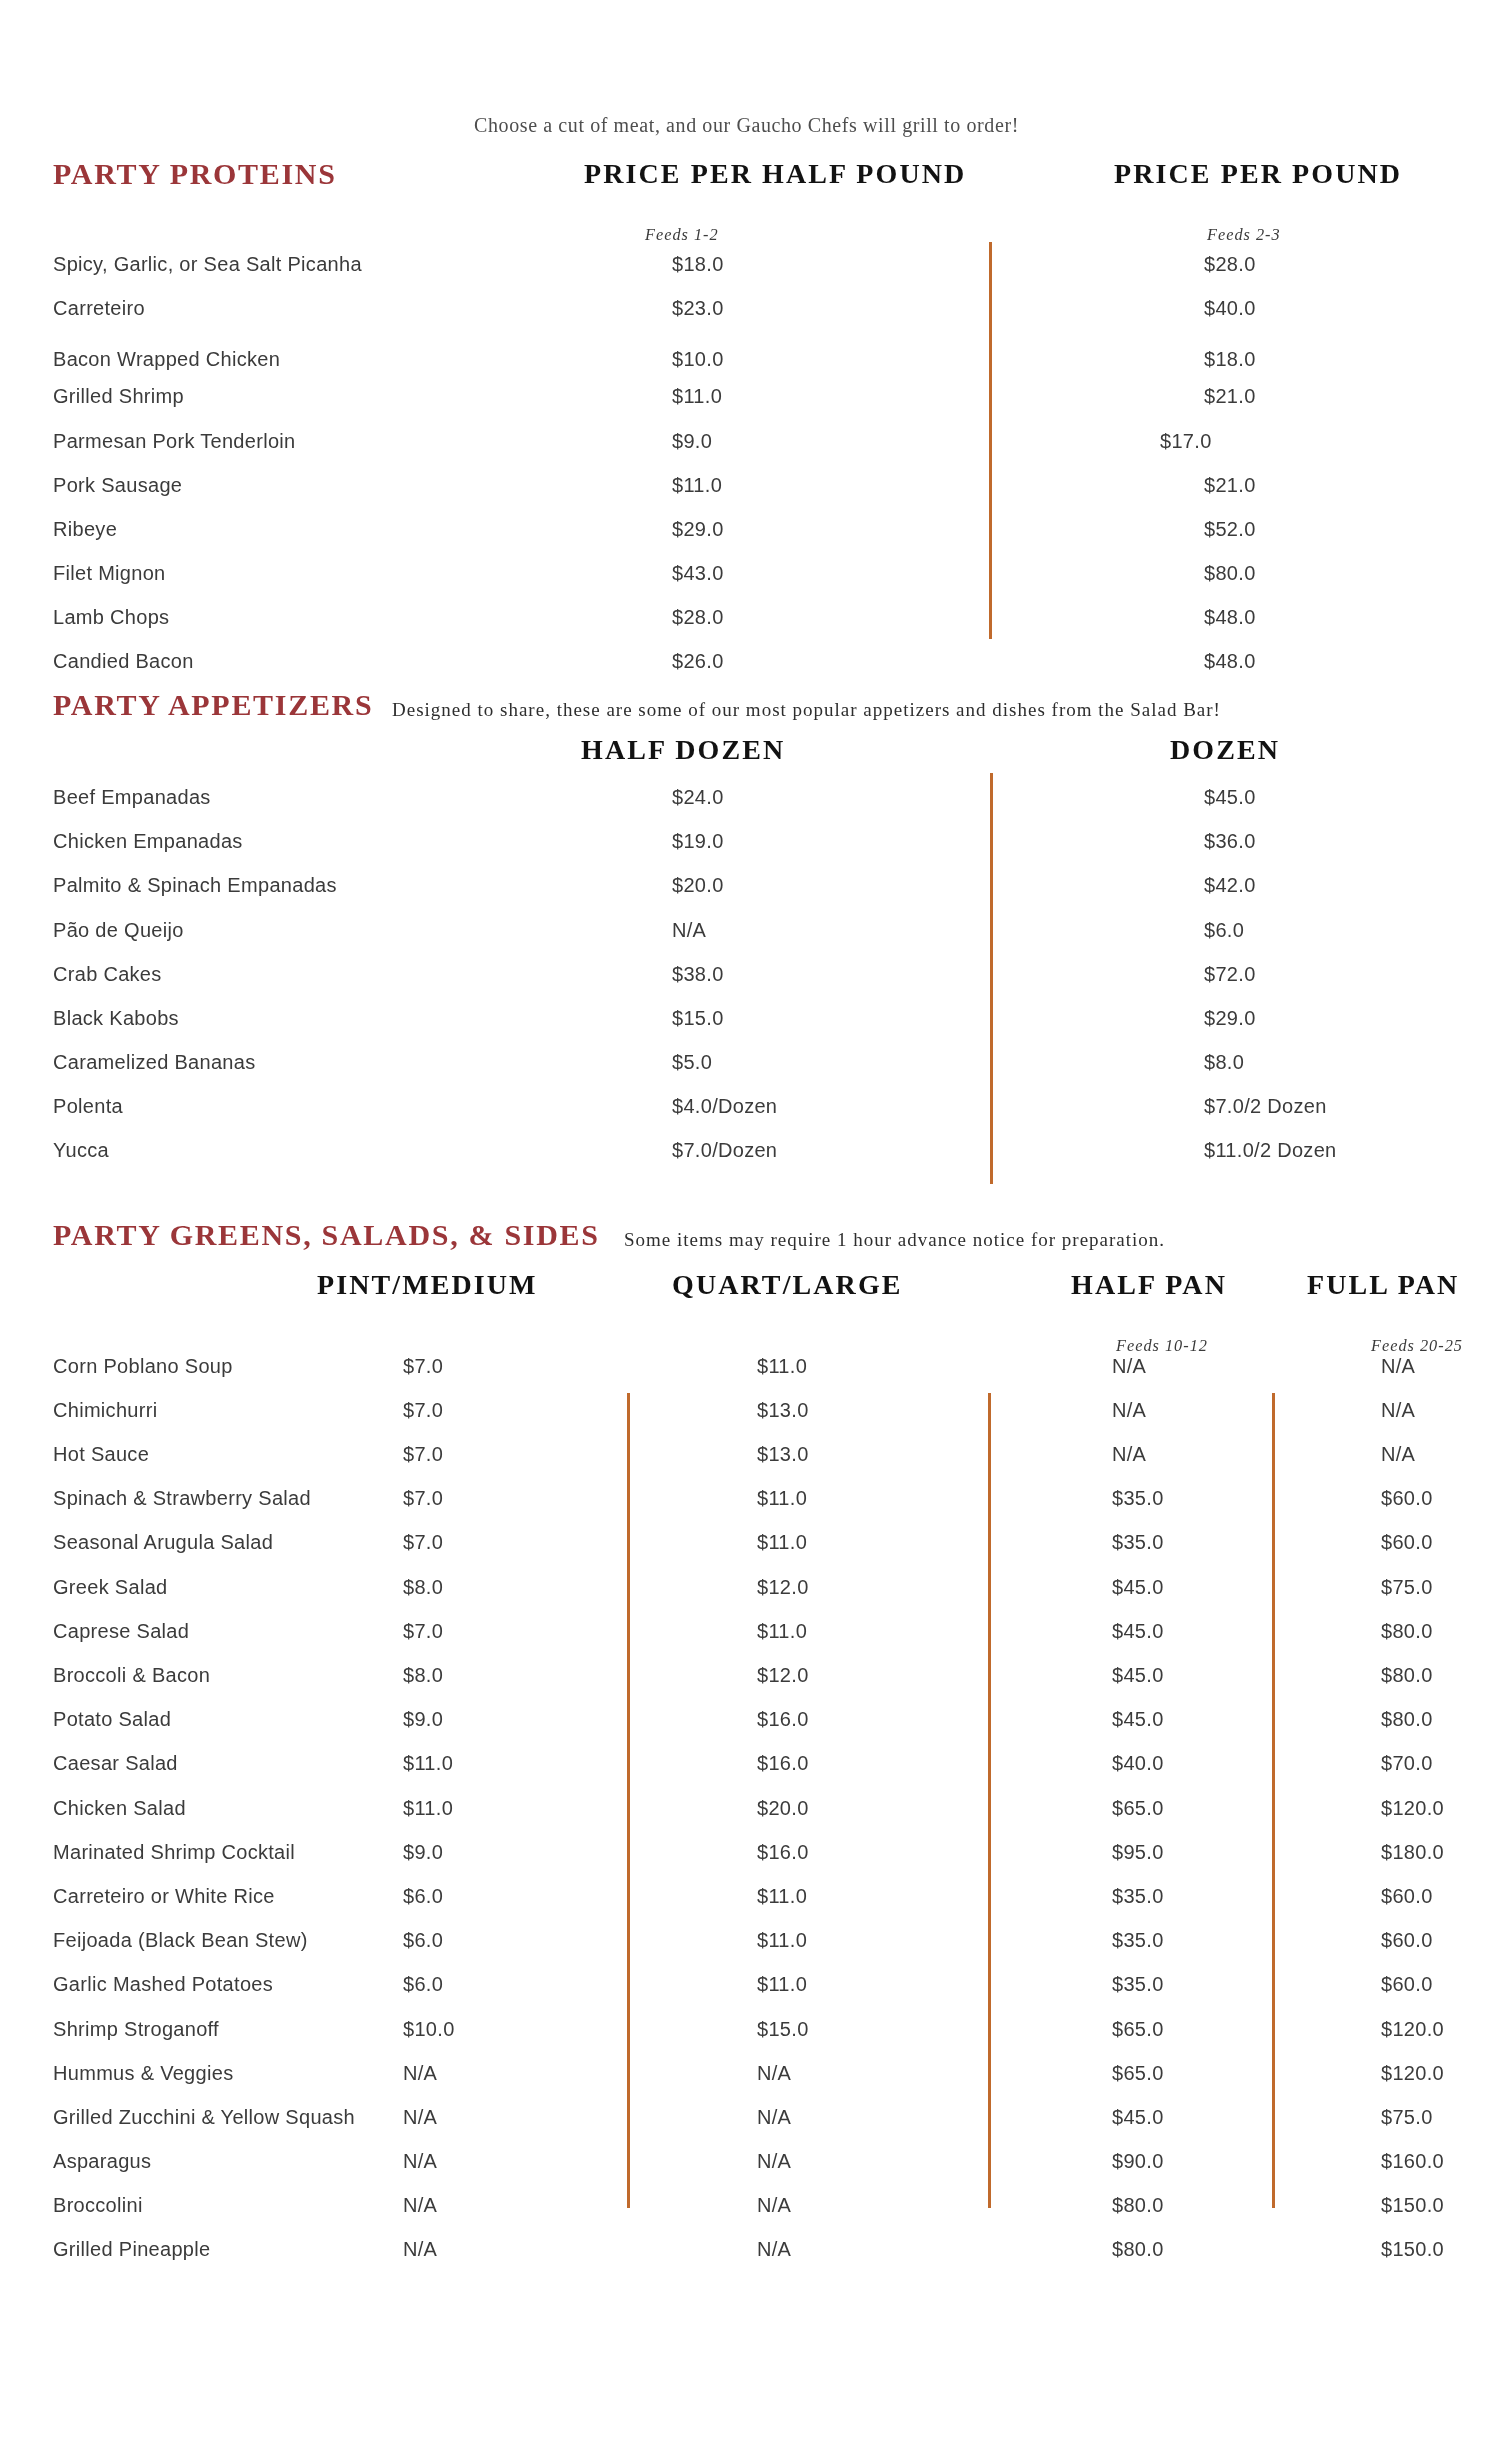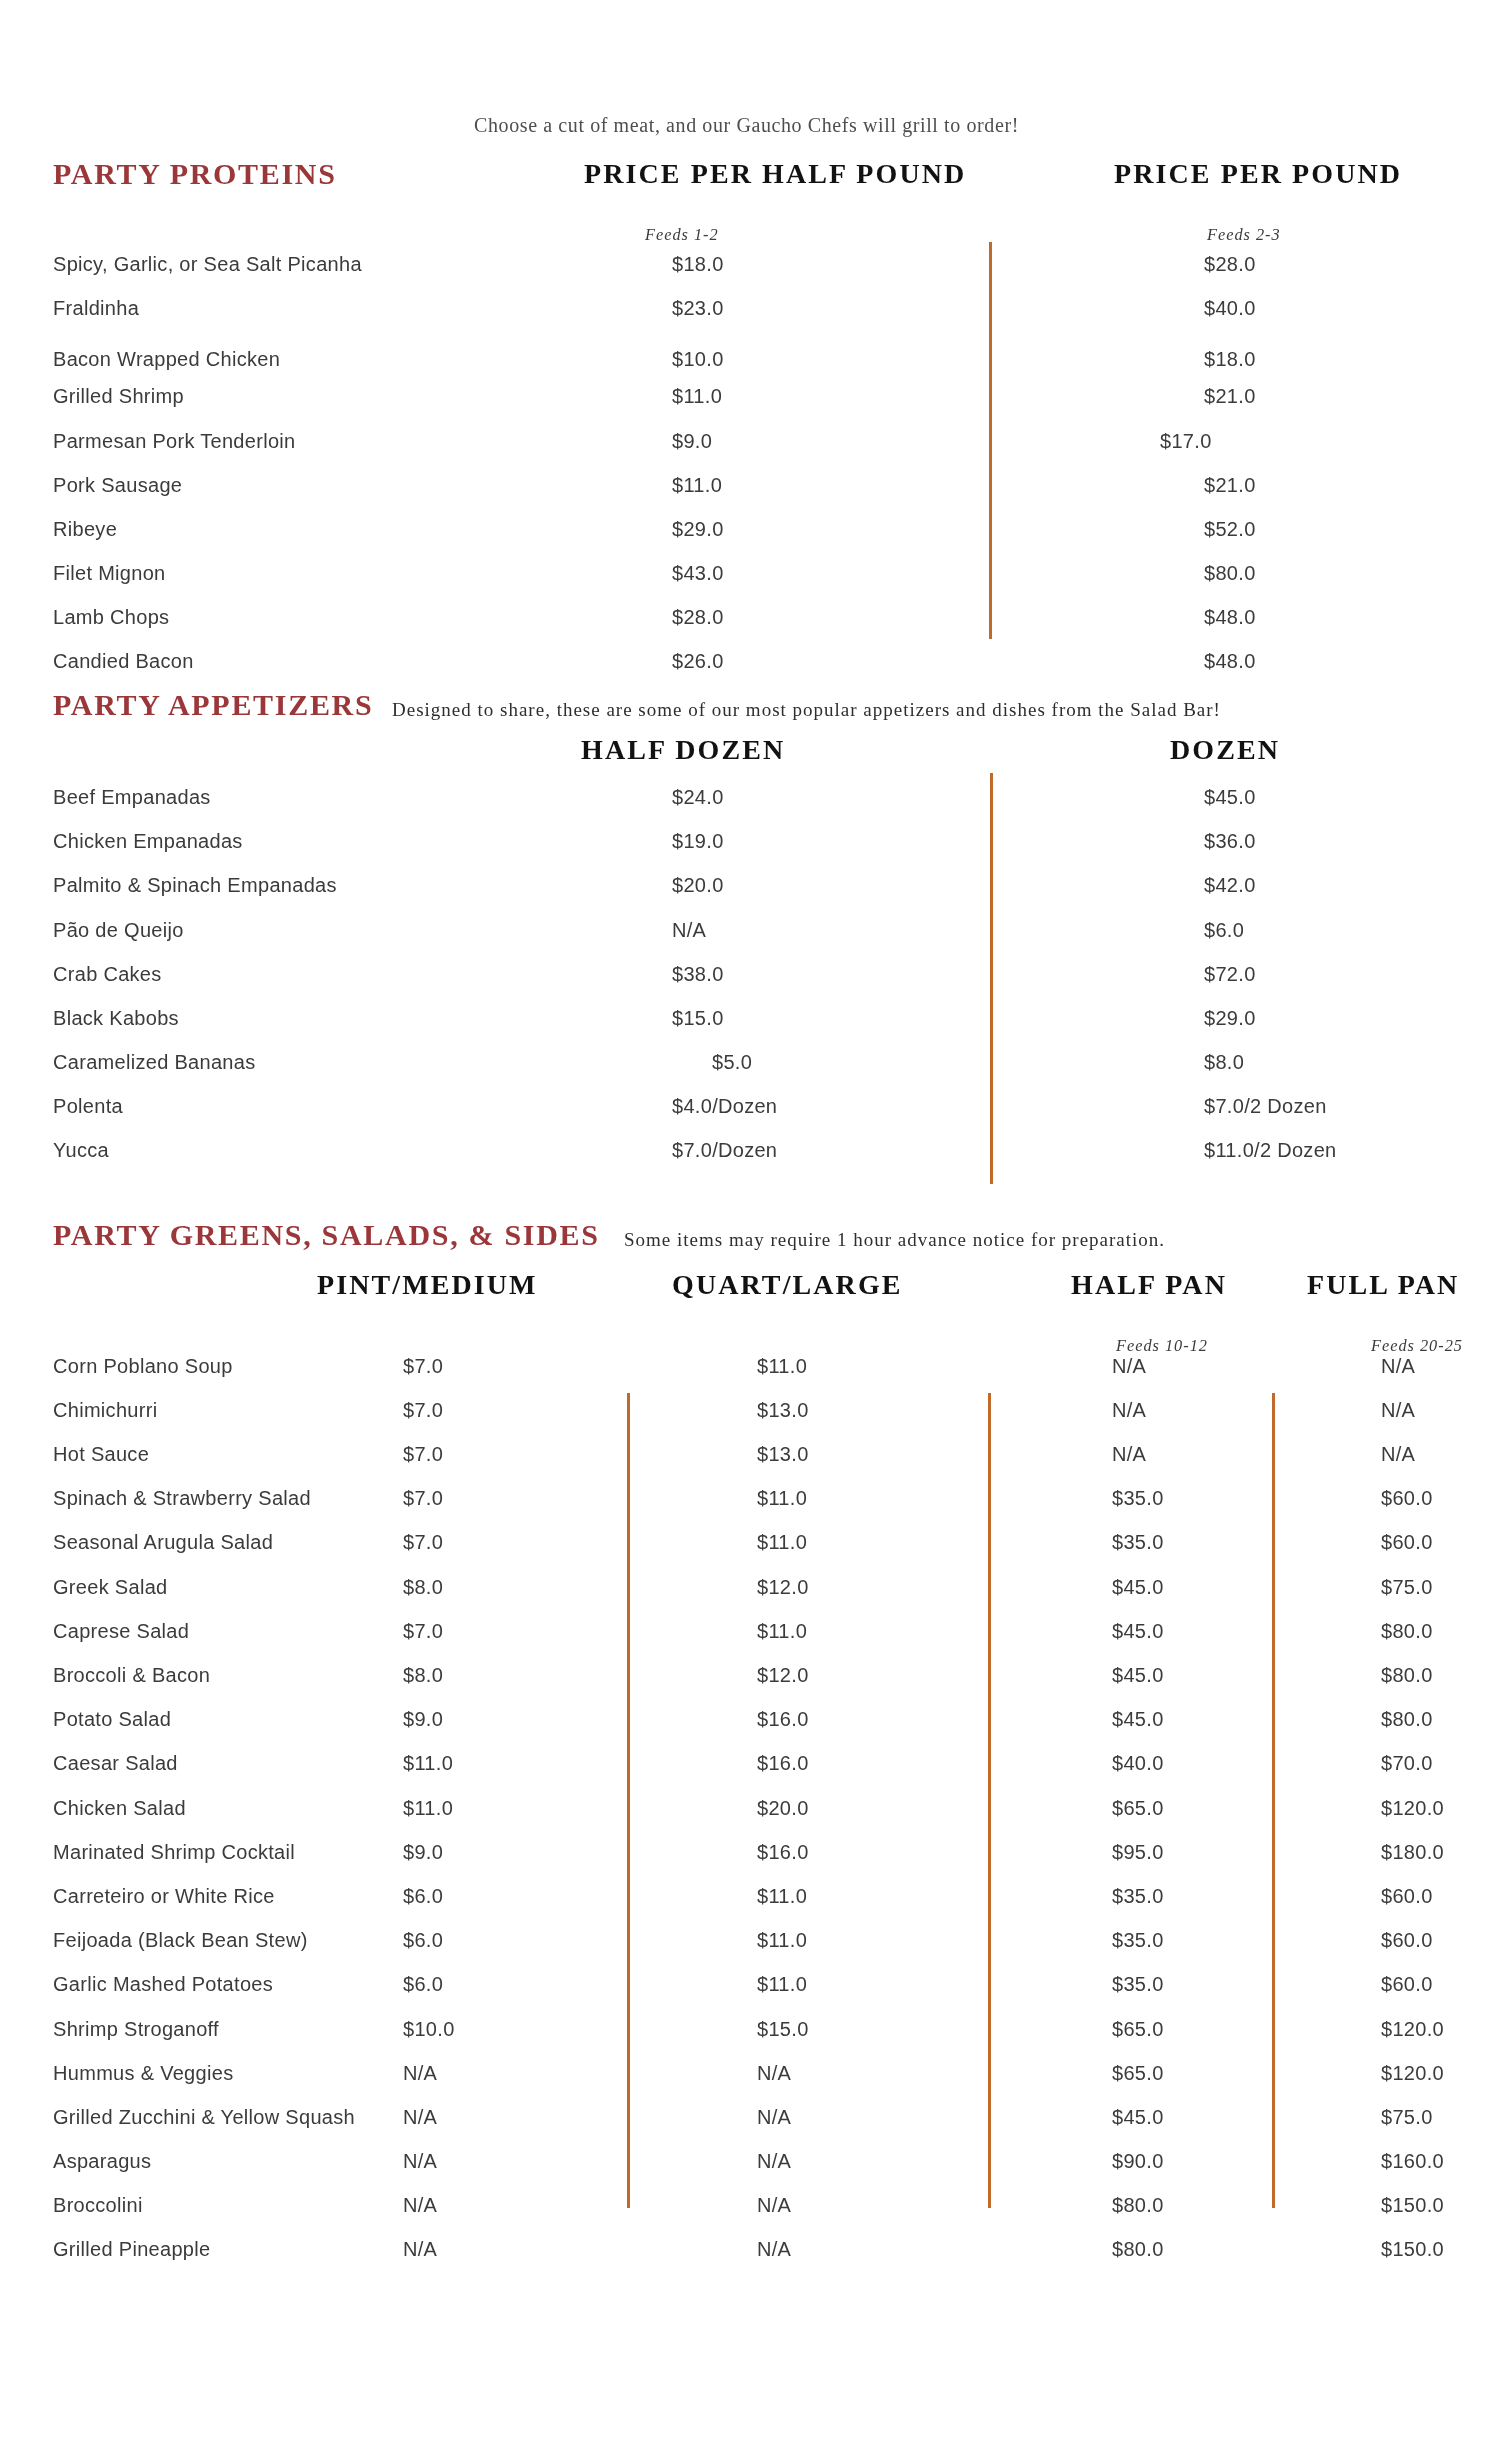--- a/index.html
+++ b/index.html
@@ -58,21 +58,21 @@
         <div class="col-hdr" style="left: 584px; top: 157px;">PRICE PER HALF POUND</div>
         <div class="feeds" style="left: 629px; top: 208px;">Feeds 1-2</div>
         <div class="col-hdr" style="left: 1114px; top: 157px;">PRICE PER POUND</div>
         <div class="feeds" style="left: 1191px; top: 208px;">Feeds 2-3</div>
         <div class="row" style="top: 251px;">
           <div class="item-name" style="left: 53px;">Spicy, Garlic, or Sea Salt Picanha</div>
           <div class="item-val" style="left: 672px;">$18.0</div>
           <div class="item-val" style="left: 1204px;">$28.0</div>
         </div>
         <div class="row" style="top: 295px;">
-          <div class="item-name" style="left: 53px;">Fraldinha</div>
+          <div class="item-name" style="left: 53px;">Carreteiro</div>
           <div class="item-val" style="left: 672px;">$23.0</div>
           <div class="item-val" style="left: 1204px;">$40.0</div>
         </div>
         <div class="row" style="top: 346px;">
           <div class="item-name" style="left: 53px;">Bacon Wrapped Chicken</div>
           <div class="item-val" style="left: 672px;">$10.0</div>
           <div class="item-val" style="left: 1204px;">$18.0</div>
         </div>
         <div class="row" style="top: 383px;">
           <div class="item-name" style="left: 53px;">Grilled Shrimp</div>
@@ -141,21 +141,21 @@
           <div class="item-val" style="left: 672px;">$38.0</div>
           <div class="item-val" style="left: 1204px;">$72.0</div>
         </div>
         <div class="row" style="top: 1005px;">
           <div class="item-name" style="left: 53px;">Black Kabobs</div>
           <div class="item-val" style="left: 672px;">$15.0</div>
           <div class="item-val" style="left: 1204px;">$29.0</div>
         </div>
         <div class="row" style="top: 1049px;">
           <div class="item-name" style="left: 53px;">Caramelized Bananas</div>
-          <div class="item-val" style="left: 672px; margin-left: 40px;">$5.0</div>
+          <div class="item-val" style="left: 672px;">$5.0</div>
           <div class="item-val" style="left: 1204px;">$8.0</div>
         </div>
         <div class="row" style="top: 1093px;">
           <div class="item-name" style="left: 53px;">Polenta</div>
           <div class="item-val" style="left: 672px;">$4.0/Dozen</div>
           <div class="item-val" style="left: 1204px;">$7.0/2 Dozen</div>
         </div>
         <div class="row" style="top: 1137px;">
           <div class="item-name" style="left: 53px;">Yucca</div>
           <div class="item-val" style="left: 672px;">$7.0/Dozen</div>

